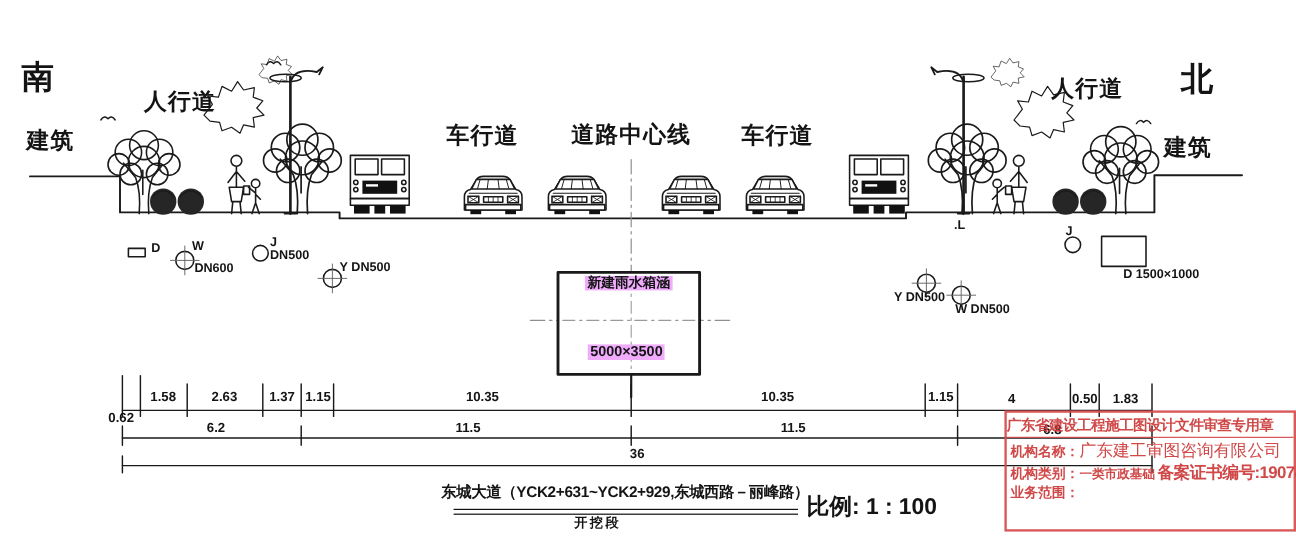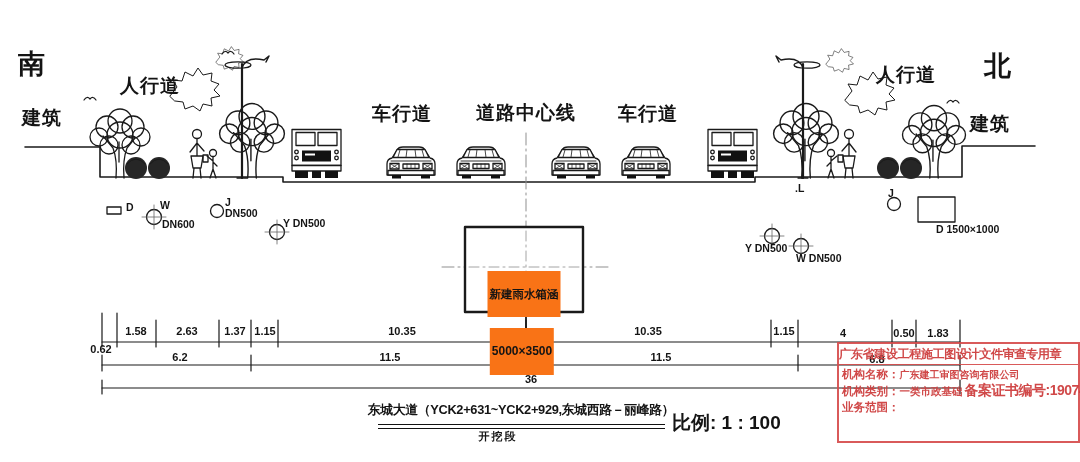--- a/index.html
+++ b/index.html
@@ -5,33 +5,33 @@
   html,body{margin:0;padding:0;background:#fff;}
   .canvas{position:relative;width:1080px;height:462px;background:#fff;overflow:hidden;
           font-family:"Liberation Sans","DejaVu Sans",sans-serif;color:#111;}
   svg{position:absolute;left:0;top:0;}
   .lbl{position:absolute;white-space:nowrap;color:#141414;line-height:1.05;}
   .ctr{transform:translateX(-50%);}
   .big{font-size:27px;font-weight:bold;}
   .sec{font-size:19px;font-weight:600;letter-spacing:1px;}
   .dim{font-size:11px;font-weight:bold;}
   .util{font-size:10.5px;font-weight:bold;}
-  .culv{font-weight:bold;background:#f97316;padding:17px 2px;margin-top:41px;}
+  .culv{font-weight:bold;background:#f0abfc;padding:0 2px;}
   .title-main{font-size:12.8px;font-weight:bold;letter-spacing:-0.3px;}
   .title-sub{font-size:11px;font-weight:bold;letter-spacing:2px;}
   .title-scale{font-size:19px;font-weight:600;text-align:right;}
   .dbl-rule{position:absolute;border-top:1.6px solid #111;border-bottom:1.6px solid #111;height:2.6px;}
   
   .stamp{position:absolute;left:837px;top:342px;width:239px;height:97px;
          border:2px solid rgba(214,76,76,.92);color:rgba(206,62,62,.95);background:transparent;}
   .stamp-title{height:20px;line-height:20px;text-align:left;font-size:12.2px;font-weight:bold;
                border-bottom:1.6px solid rgba(214,76,76,.92);letter-spacing:-0.5px;white-space:nowrap;}
   .stamp-row{display:flex;align-items:baseline;padding:0 3px;white-space:nowrap;}
   .stamp-lab{font-size:11.5px;font-weight:bold;flex:none;}
-  .stamp-val{font-size:10px;font-weight:bold;}
+  .stamp-val{font-size:14px;font-weight:normal;}
   .stamp-val-sm{font-size:10.5px;font-weight:bold;}
   .stamp-cert{font-size:14px;font-weight:bold;letter-spacing:-0.5px;}
   .stamp-scope{font-size:8.3px;font-weight:bold;line-height:9.5px;}
   .stamp-date{font-size:14px;font-weight:bold;}
 </style>
 </head>
 <body>
 
 <div class="canvas">
 

